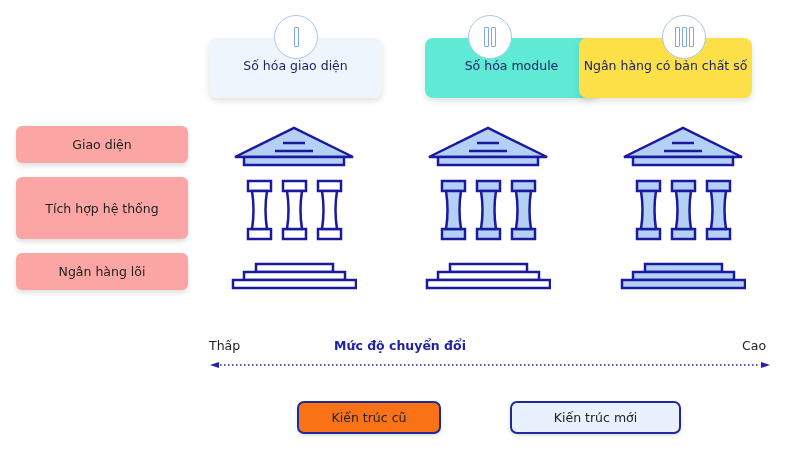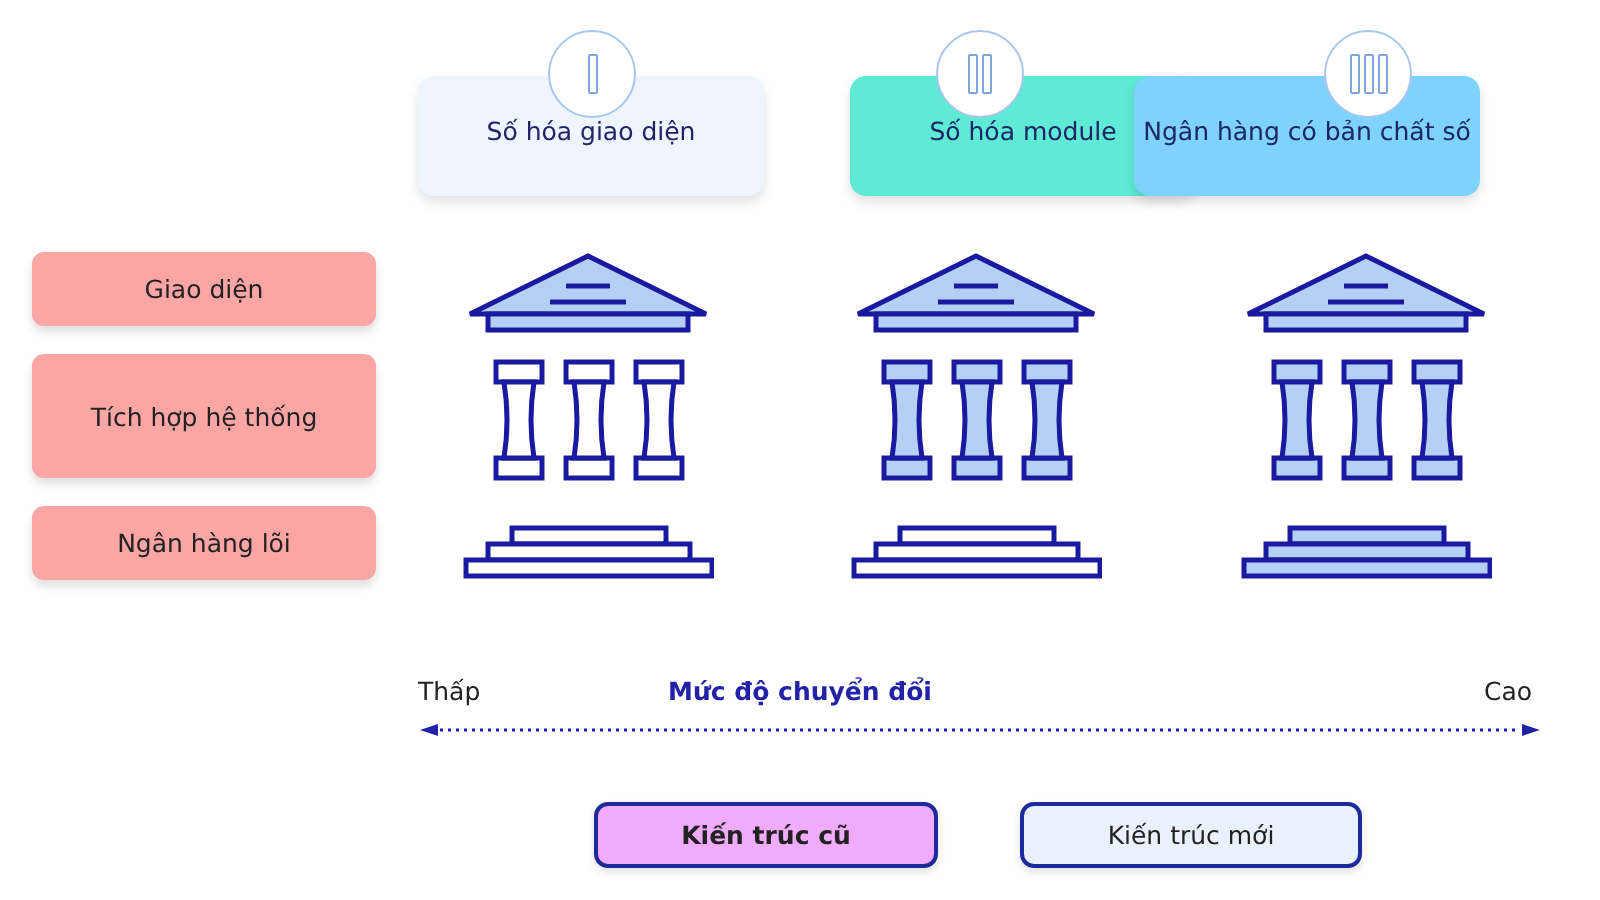--- a/index.html
+++ b/index.html
@@ -25,21 +25,21 @@
 </div>
 
 <div class="stage-card" style="left:425px; background:#5eead4;">
   <span>Số hóa module</span>
 </div>
 <div class="stage-icon" style="left:468px;">
   <div class="bar"></div>
     <div class="bar"></div>
 </div>
 
-<div class="stage-card" style="left:567px; background:#7dd3fc;">
+<div class="stage-card" style="left:579px; background:#fde047;">
   <span>Ngân hàng có bản chất số</span>
 </div>
 <div class="stage-icon" style="left:662px;">
   <div class="bar"></div>
     <div class="bar"></div>
     <div class="bar"></div>
 </div>
 
 <div class="row-label" style="top:126px; height:37px;">
   <span>Giao diện</span>
@@ -124,18 +124,18 @@
 
 <div class="axis-text" style="left:209px;">Thấp</div>
 <div class="axis-title">Mức độ chuyển đổi</div>
 <div class="axis-text" style="left:742px;">Cao</div>
 <svg class="axis-line" viewBox="0 0 560 6">
   <polygon points="0,3 9,0 9,6" fill="#2222a8"></polygon>
   <line x1="10" y1="3" x2="550" y2="3" stroke="#2222a8" stroke-width="1.5" stroke-dasharray="1.5 2.5"></line>
   <polygon points="560,3 551,0 551,6" fill="#2222a8"></polygon>
 </svg>
 
-<div class="legend-btn" style="left:297px; width:172px; background:#f0abfc;font-weight:bold;">
+<div class="legend-btn" style="left:297px; width:144px; background:#f97316;">
   <span>Kiến trúc cũ</span>
 </div>
 <div class="legend-btn" style="left:510px; width:171px; background:#e8f1fd;text-align:center;">
   <span>Kiến trúc mới</span>
 </div>
 
 </body></html>

